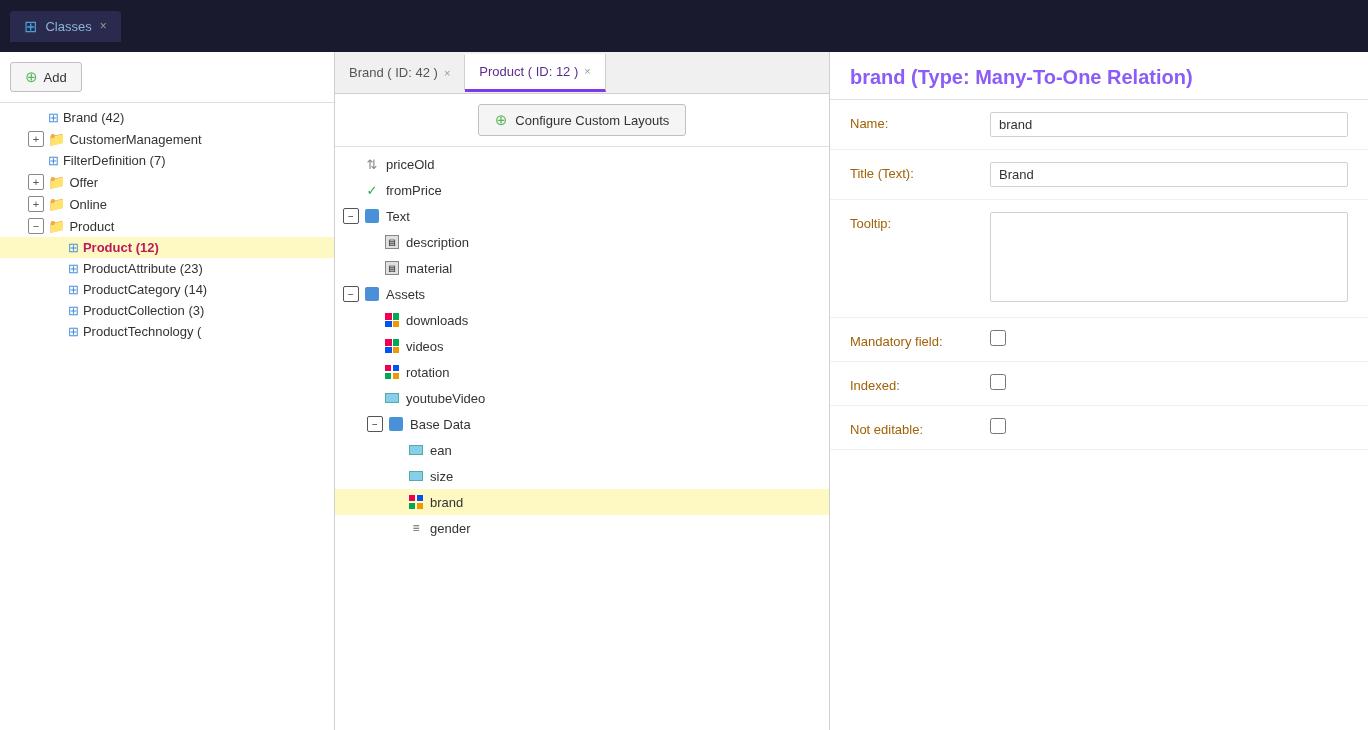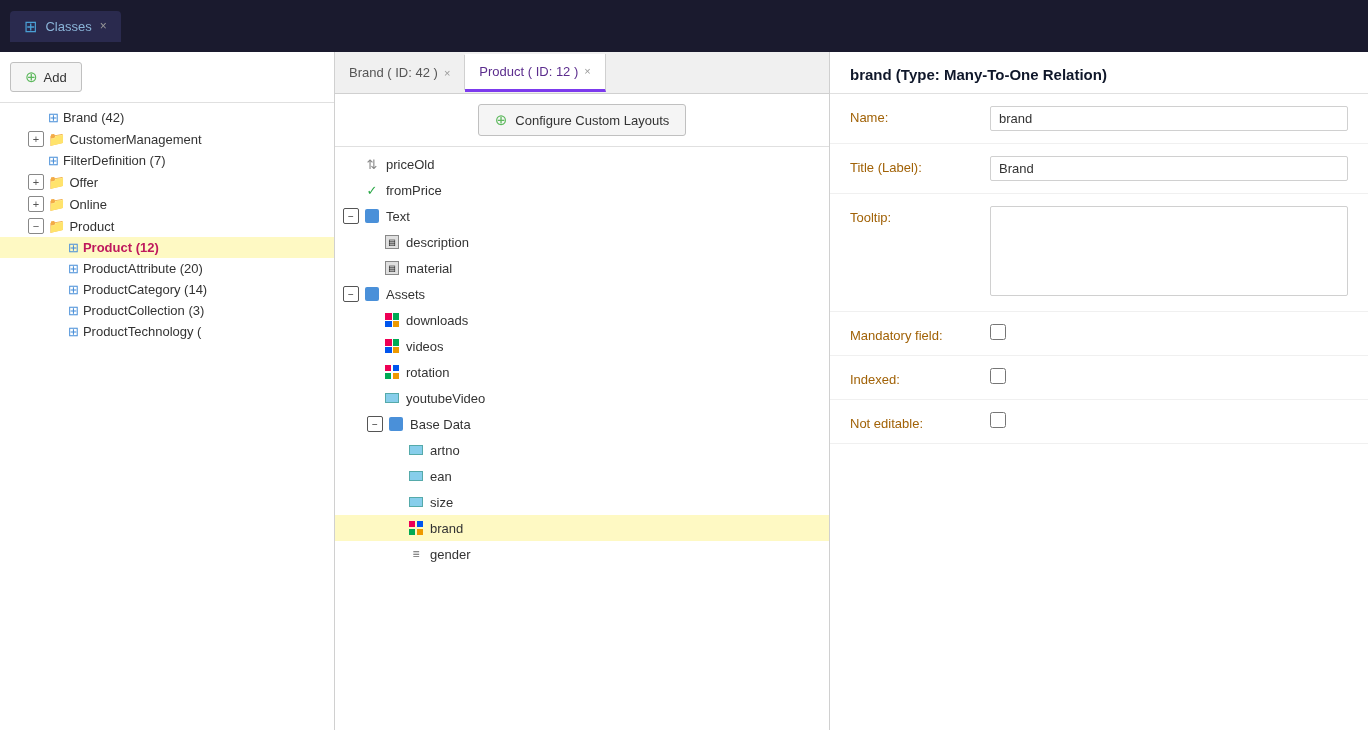--- a/index.html
+++ b/index.html
@@ -232,23 +232,23 @@
     
     .right-panel {
       flex: 1;
       background: #ffffff;
       overflow-y: auto;
       padding: 0;
     }
     .right-panel-header {
       padding: 14px 20px 10px;
       border-bottom: 1px solid #e0e0e0;
-      font-size: 15px;
+      font-size: 20px;
       font-weight: bold;
-      color: #0f172a;
+      color: #8b5cf6;
     }
     .form-row {
       display: flex;
       align-items: flex-start;
       padding: 12px 20px;
       border-bottom: 1px solid #f0f0f0;
       min-height: 44px;
     }
     .form-label {
       width: 140px;
@@ -347,21 +347,21 @@
 
       <div class="tree-item indent2 selected">
         <span class="spacer"></span>
         <span class="class-icon">⊞</span>
         <span class="label bold">Product (12)</span>
       </div>
 
       <div class="tree-item indent2">
         <span class="spacer"></span>
         <span class="class-icon">⊞</span>
-        <span class="label">ProductAttribute (20)</span>
+        <span class="label">ProductAttribute (23)</span>
       </div>
 
       <div class="tree-item indent2">
         <span class="spacer"></span>
         <span class="class-icon">⊞</span>
         <span class="label">ProductCategory (14)</span>
       </div>
 
       <div class="tree-item indent2">
         <span class="spacer"></span>
@@ -492,27 +492,20 @@
       </div>
 
       <div class="field-item" style="padding-left:32px;">
         <span class="toggle">−</span>
         <span class="type-icon">
           <span class="icon-blue-sq"></span>
         </span>
         <span class="label">Base Data</span>
       </div>
 
-      <div class="field-item" style="padding-left:52px;">
-        <span style="width:16px;margin-right:4px;display:inline-block;"></span>
-        <span class="type-icon">
-          <span class="icon-cyan-rect"></span>
-        </span>
-        <span class="label">artno</span>
-      </div>
 
       <div class="field-item" style="padding-left:52px;">
         <span style="width:16px;margin-right:4px;display:inline-block;"></span>
         <span class="type-icon">
           <span class="icon-cyan-rect"></span>
         </span>
         <span class="label">ean</span>
       </div>
 
       <div class="field-item" style="padding-left:52px;align-items:center;">
@@ -549,21 +542,21 @@
     <div class="right-panel-header">brand (Type: Many-To-One Relation)</div>
 
     <div class="form-row">
       <div class="form-label">Name:</div>
       <div class="form-value">
         <input class="form-input" type="text" value="brand" style="">
       </div>
     </div>
 
     <div class="form-row">
-      <div class="form-label">Title (Label):</div>
+      <div class="form-label">Title (Text):</div>
       <div class="form-value">
         <input class="form-input" type="text" value="Brand" style="">
       </div>
     </div>
 
     <div class="form-row">
       <div class="form-label">Tooltip:</div>
       <div class="form-value">
         <textarea class="form-textarea" style=""></textarea>
       </div>

